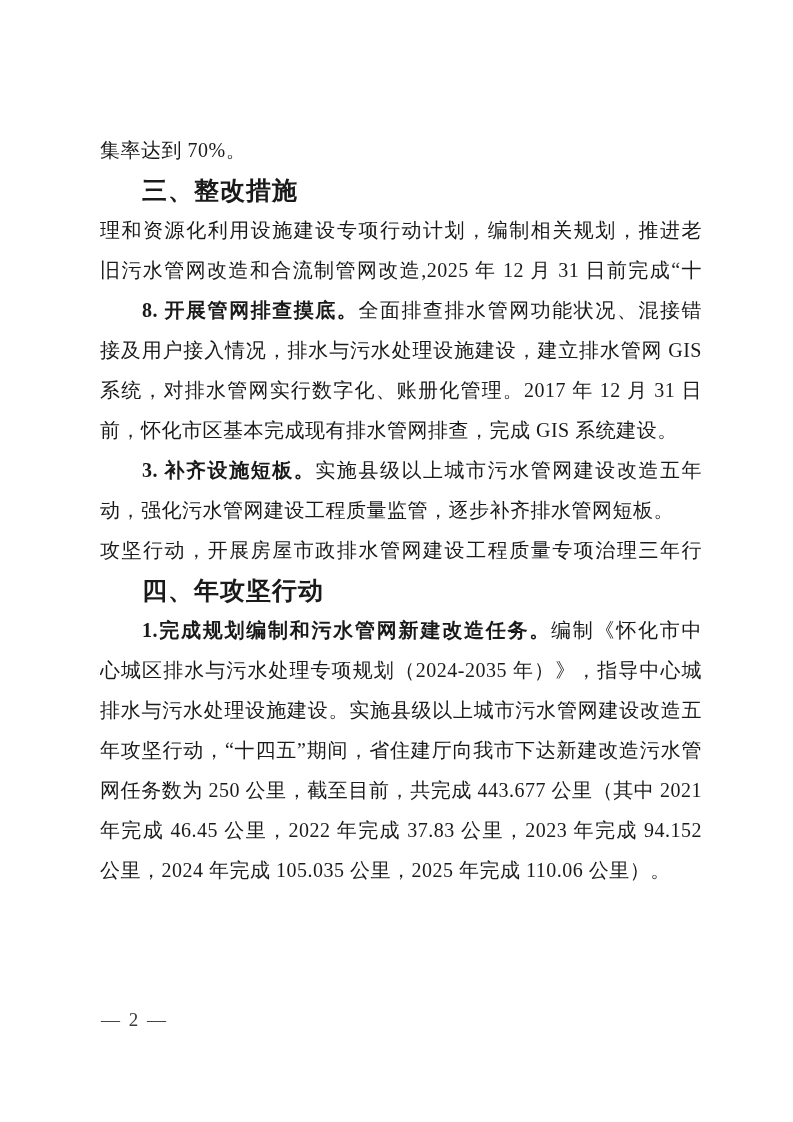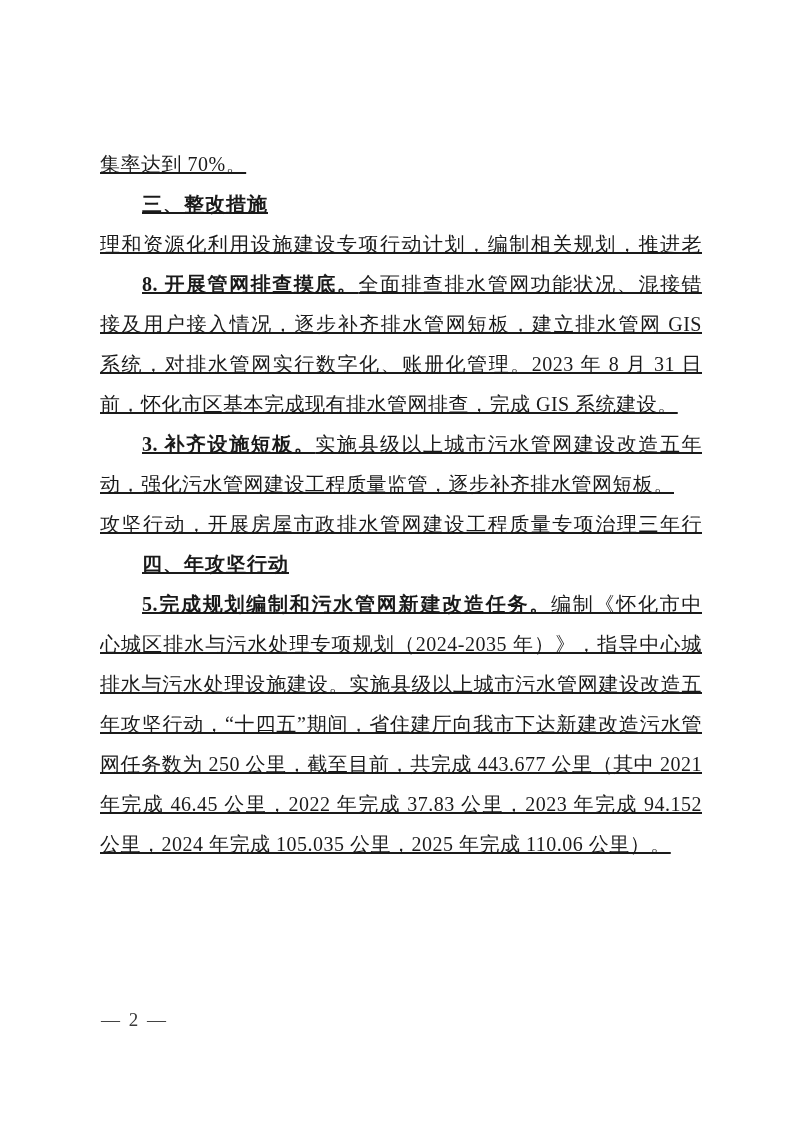--- a/index.html
+++ b/index.html
@@ -10,43 +10,42 @@
     height: 1122px;
     margin: 0 auto;
     background: #ffffff;
     font-family: "Liberation Serif", "DejaVu Serif", serif;
     color: #1a1a1a;
     overflow: hidden;
   }
   .content {
     position: absolute;
     left: 100px;
-    top: 144px;
+    top: 130px;
     width: 602px;
-    text-decoration: underline;
   }
   .line {
     height: 40px;
     line-height: 40px;
     font-size: 20px;
     overflow: hidden;
     text-align: left;
     letter-spacing: 0.5px;
   }
   .line.just {
     text-align: justify;
     text-align-last: justify;
   }
   .line.indent {
     text-indent: 42px;
   }
   .line.heading {
     font-family: "Liberation Sans", "DejaVu Sans", sans-serif;
     font-weight: 700;
-    font-size: 20px;
+    font-size: 25px;
     letter-spacing: 1px;
   }
   .b { font-weight: 700; }
   .footer {
     position: absolute;
     left: 101px;
     top: 1005px;
     font-size: 19px;
     line-height: 30px;
     color: #3a3a3a;
@@ -55,29 +54,30 @@
   }
 </style>
 </head>
 <body>
 
 <div class="page">
   <div class="content">
       <div class="line"><span>集率达到 70%。</span></div>
       <div class="line heading indent"><span class="b">三、整改措施</span></div>
       <div class="line just"><span>理和资源化利用设施建设专项行动计划，编制相关规划，推进老</span></div>
+      <div class="line just"><span>旧污水管网改造和合流制管网改造,2025 年 12 月 31 日前完成“十</span></div>
       <div class="line indent just"><span class="b">8. 开展管网排查摸底。</span><span>全面排查排水管网功能状况、混接错</span></div>
-      <div class="line just"><span>接及用户接入情况，逐步补齐排水管网短板，建立排水管网 GIS</span></div>
-      <div class="line just"><span>系统，对排水管网实行数字化、账册化管理。2023 年 8 月 31 日</span></div>
+      <div class="line just"><span>接及用户接入情况，排水与污水处理设施建设，建立排水管网 GIS</span></div>
+      <div class="line just"><span>系统，对排水管网实行数字化、账册化管理。2017 年 12 月 31 日</span></div>
       <div class="line"><span>前，怀化市区基本完成现有排水管网排查，完成 GIS 系统建设。</span></div>
       <div class="line indent just"><span class="b">3. 补齐设施短板。</span><span>实施县级以上城市污水管网建设改造五年</span></div>
       <div class="line"><span>动，强化污水管网建设工程质量监管，逐步补齐排水管网短板。</span></div>
       <div class="line just"><span>攻坚行动，开展房屋市政排水管网建设工程质量专项治理三年行</span></div>
       <div class="line heading indent"><span class="b">四、年攻坚行动</span></div>
-      <div class="line indent just"><span class="b">5.完成规划编制和污水管网新建改造任务。</span><span>编制《怀化市中</span></div>
+      <div class="line indent just"><span class="b">1.完成规划编制和污水管网新建改造任务。</span><span>编制《怀化市中</span></div>
       <div class="line just"><span>心城区排水与污水处理专项规划（2024-2035 年）》，指导中心城区</span></div>
       <div class="line just"><span>排水与污水处理设施建设。实施县级以上城市污水管网建设改造五</span></div>
       <div class="line just"><span>年攻坚行动，“十四五”期间，省住建厅向我市下达新建改造污水管</span></div>
       <div class="line just"><span>网任务数为 250 公里，截至目前，共完成 443.677 公里（其中 2021</span></div>
       <div class="line just"><span>年完成 46.45 公里，2022 年完成 37.83 公里，2023 年完成 94.152</span></div>
       <div class="line"><span>公里，2024 年完成 105.035 公里，2025 年完成 110.06 公里）。</span></div>
     </div>
   <div class="footer">— 2 —</div>
 </div>
 

